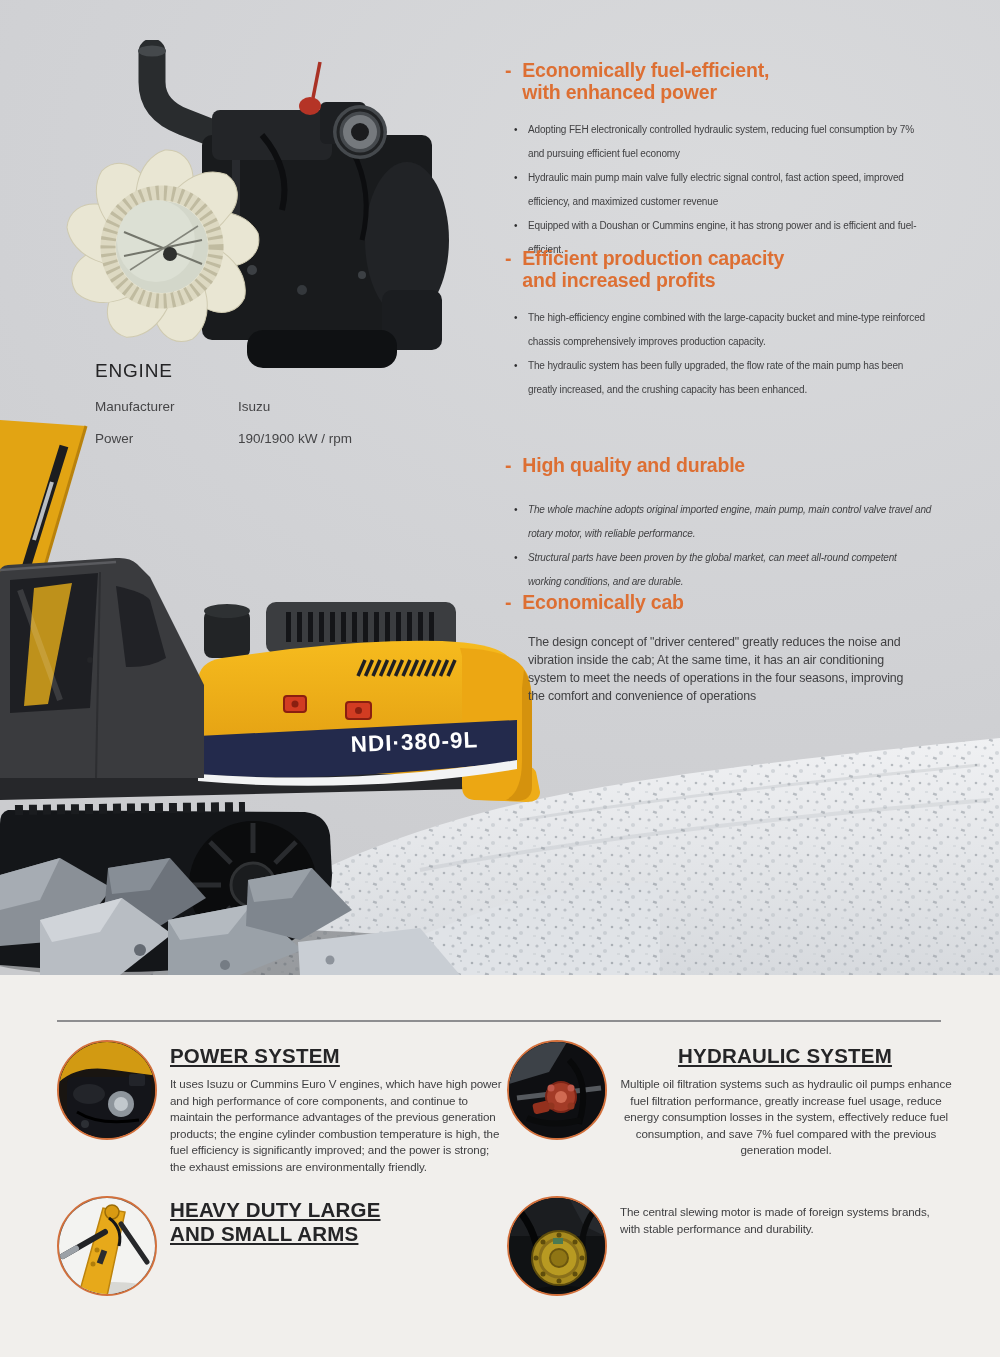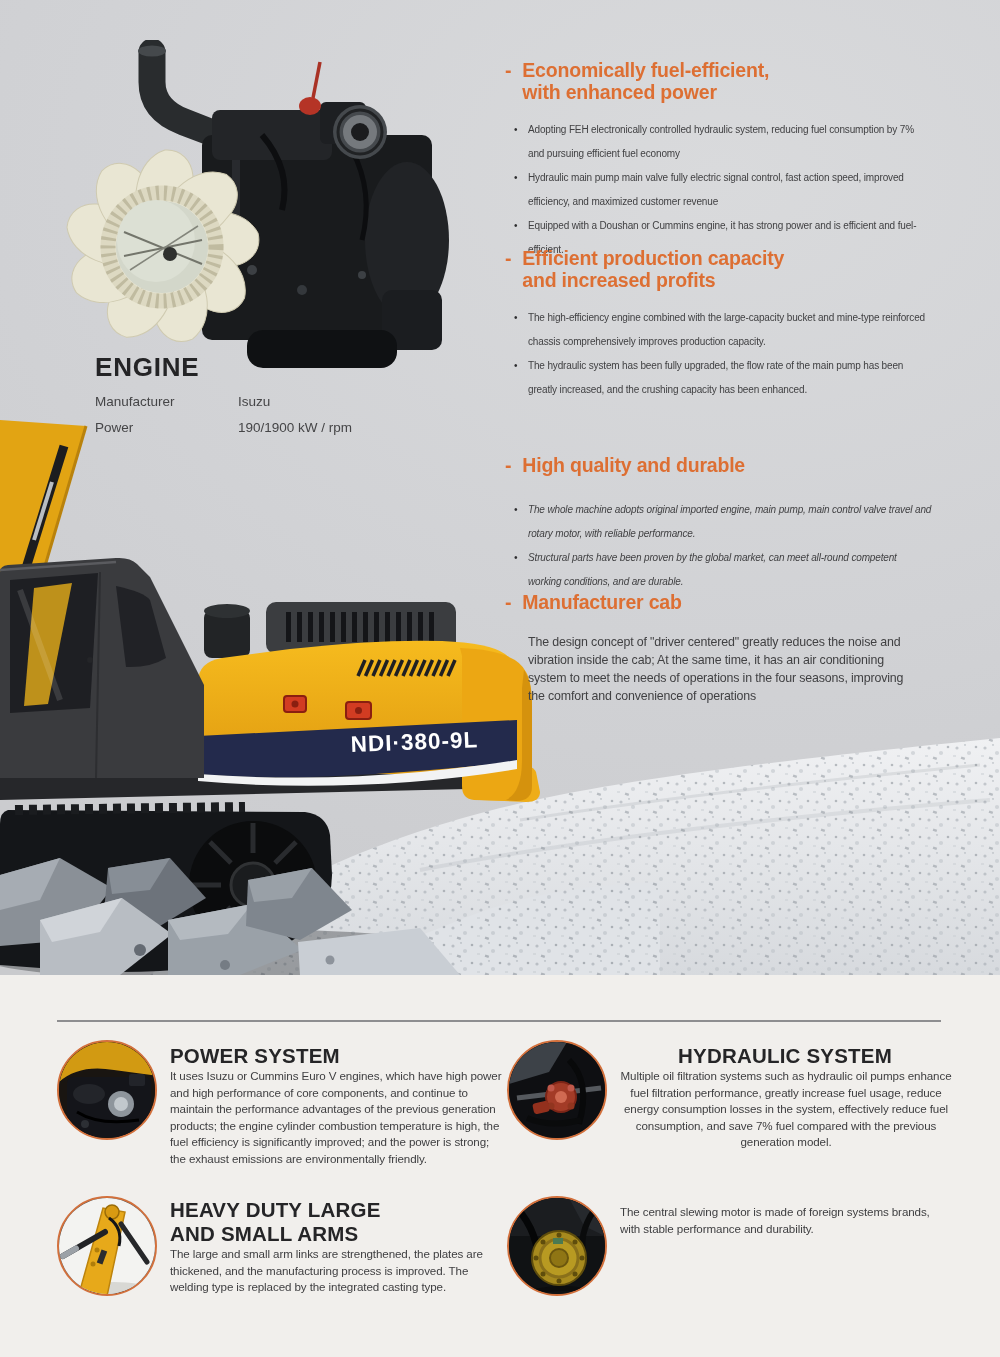--- a/index.html
+++ b/index.html
@@ -7,22 +7,22 @@
   body { width:1000px; font-family:"Liberation Sans", sans-serif; }
   .page { position:relative; width:1000px; height:1357px; overflow:hidden; background:#f1efec; }
 
   
   .photo-section { position:absolute; left:0; top:0; width:1000px; height:975px;
     background: radial-gradient(130% 95% at 72% 18%, #d9dadc 0%, #d1d2d5 50%, #c9cacd 100%); }
   .engine-art { position:absolute; left:52px; top:40px; }
   .scene-art { position:absolute; left:0; top:420px; }
 
   .engine-block { position:absolute; left:95px; top:352px; }
-  .engine-title { font-size:26px; font-weight:bold; color:#242426; letter-spacing:0.8px; }
-  .spec-row { margin-top:11px; font-size:13.5px; color:#454547; }
+  .engine-title { font-size:19px; font-weight:normal; color:#242426; letter-spacing:0.8px;margin-top:8px; }
+  .spec-row { margin-top:17px; font-size:13.5px; color:#454547; }
   .spec-row:first-of-type { margin-top:19px; }
   .spec-label { display:inline-block; width:143px; }
 
   
   .feat { position:absolute; left:505px; width:440px; }
   #feat-0 { top:60px; } #feat-1 { top:248px; } #feat-2 { top:455px; } #feat-3 { top:592px; }
   .feat-h { display:flex; gap:11px; color:#dd6f33; font-weight:bold; font-size:19.5px;
             line-height:21.5px; letter-spacing:-0.2px; }
   .feat-h .dash { flex:0 0 auto; }
   .h-line:empty { display:none; }
@@ -40,26 +40,26 @@
   .divider { position:absolute; left:57px; top:1020px; width:884px; height:2px; background:#8e8e90; }
   .card { position:absolute; }
   #card-0 { left:57px;  top:1037px; width:443px; }
   #card-1 { left:507px; top:1037px; width:443px;text-align:center; }
   #card-2 { left:57px;  top:1193px; width:443px; }
   #card-3 { left:507px; top:1193px; width:443px; }
   .card-photo { position:absolute; left:0; top:3px; width:100px; height:100px; border-radius:50%;
                 border:2.5px solid #d2703c; overflow:hidden; background:#222; }
   .card-photo svg { display:block; }
   .card-text { margin-left:113px; }
-  .card-title { font-size:20.5px; font-weight:bold; color:#252527; line-height:24px; letter-spacing:0.2px; }
+  .card-title { font-size:20.5px; font-weight:bold; color:#252527; line-height:24px; letter-spacing:0.2px;text-decoration:underline; }
   .card-title .t-line:empty { display:none; }
   #card-0 .card-title, #card-1 .card-title { margin-top:7px; }
   #card-2 .card-title { margin-top:5px; }
   #card-3 .card-title { margin-top:16px; }
-  .card-body { font-size:11.6px; line-height:16.5px; color:#3e3e40;
+  .card-body { margin-top:8px; font-size:11.6px; line-height:16.5px; color:#3e3e40;
                letter-spacing:-0.1px; width:332px; }
   #card-3 .card-body { margin-top:11px; }
 </style>
 </head>
 <body>
 
 <div class="page">
 
   <div class="photo-section">
 
@@ -313,21 +313,21 @@
       <ul>
         <li>The whole machine adopts original imported engine, main pump, main control valve travel and rotary motor, with reliable performance.</li>
         <li>Structural parts have been proven by the global market, can meet all-round competent working conditions, and are durable.</li>
       </ul>
     </div>
 
     <div class="feat" id="feat-3">
       <div class="feat-h">
         <span class="dash">-</span>
         <span>
-            <span class="h-line" style="display:block">Manufacturer cab</span>
+            <span class="h-line" style="display:block">Economically cab</span>
           </span>
       </div>
       <div class="feat-p">The design concept of "driver centered" greatly reduces the noise and vibration inside the cab; At the same time, it has an air conditioning system to meet the needs of operations in the four seasons, improving the comfort and convenience of operations</div>
     </div>
   </div>
 
   <div class="bottom-section"></div>
   <div class="divider"></div>
 
   <div class="card" id="card-0">
@@ -393,21 +393,20 @@
         <circle cx="38" cy="52" r="2.5" fill="#b07d0a"></circle>
         <circle cx="34" cy="66" r="2.5" fill="#b07d0a"></circle>
         <rect x="36" y="56" width="14" height="6" fill="#2b2c2f" transform="rotate(-70 43 59)"></rect>
       </svg>
     </div>
     <div class="card-text">
       <div class="card-title">
         <span class="t-line" style="display:block">HEAVY DUTY LARGE</span>
           <span class="t-line" style="display:block">AND SMALL ARMS</span>
       </div>
-      <div class="card-body">The large and small arm links are strengthened, the plates are thickened, and the manufacturing process is improved. The welding type is replaced by the integrated casting type.</div>
     </div>
   </div>
 
   <div class="card" id="card-3">
     <div class="card-photo">
       <svg width="100" height="100" viewBox="0 0 100 100">
         <rect width="100" height="100" fill="#101214"></rect>
         <rect x="0" y="0" width="100" height="38" fill="#1b1d20"></rect>
         <polygon points="60,0 100,0 100,40 75,28" fill="#26292d"></polygon>
         <path d="M8,10 Q30,35 30,70" fill="none" stroke="#050607" stroke-width="7"></path>

